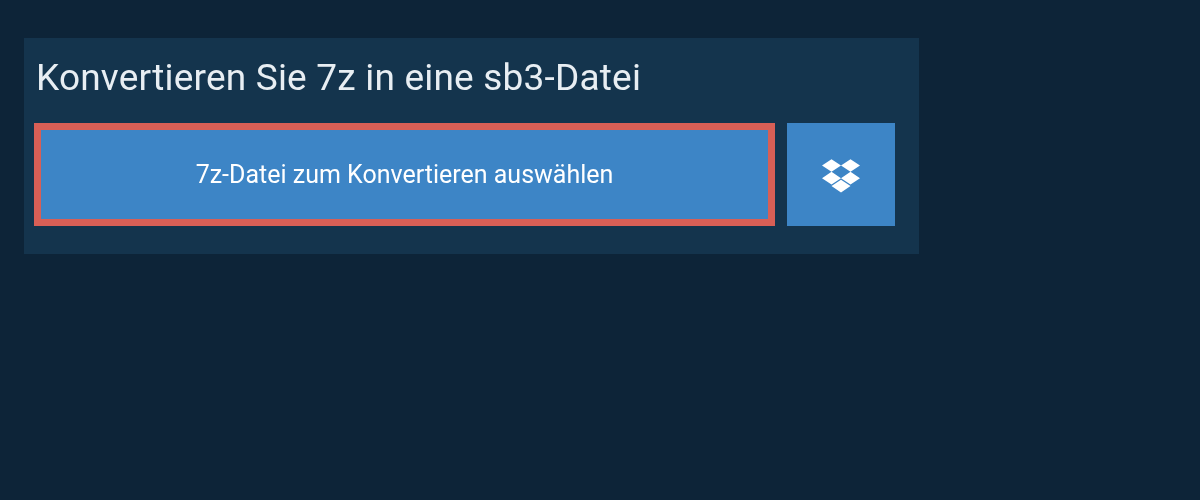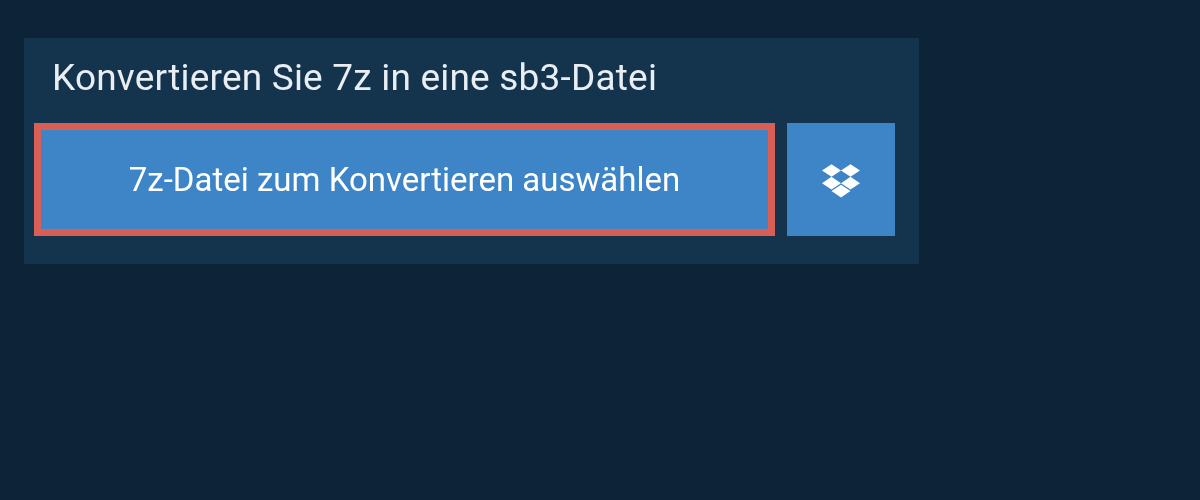--- a/index.html
+++ b/index.html
@@ -15,40 +15,40 @@
       overflow: hidden;
     }
     .panel {
       background: #14344d;
       margin: 38px 0 0 24px;
       width: 895px;
       padding-bottom: 28px;
     }
     .title-bar {
       background: #14344d;
-      padding: 18px 28px 24px 28px;
+      padding: 18px 28px 24px 12px;
     }
     .title-text {
       color: #e8eef3;
       font-size: 37px;
       font-weight: 400;
       letter-spacing: 0.2px;
     }
     .button-row {
       display: flex;
       padding: 0 24px 0 10px;
       gap: 12px;
       align-items: stretch;
     }
     .select-button {
       flex: 1;
       background: #3d85c6;
       border: 7px solid #d85f56;
       color: #ffffff;
-      font-size: 33px;
+      font-size: 25px;
       font-weight: 400;
       padding: 30px 20px;
       text-align: center;
       cursor: pointer;
       display: flex;
       align-items: center;
       justify-content: center;
     }
     .dropbox-button {
       width: 108px;

